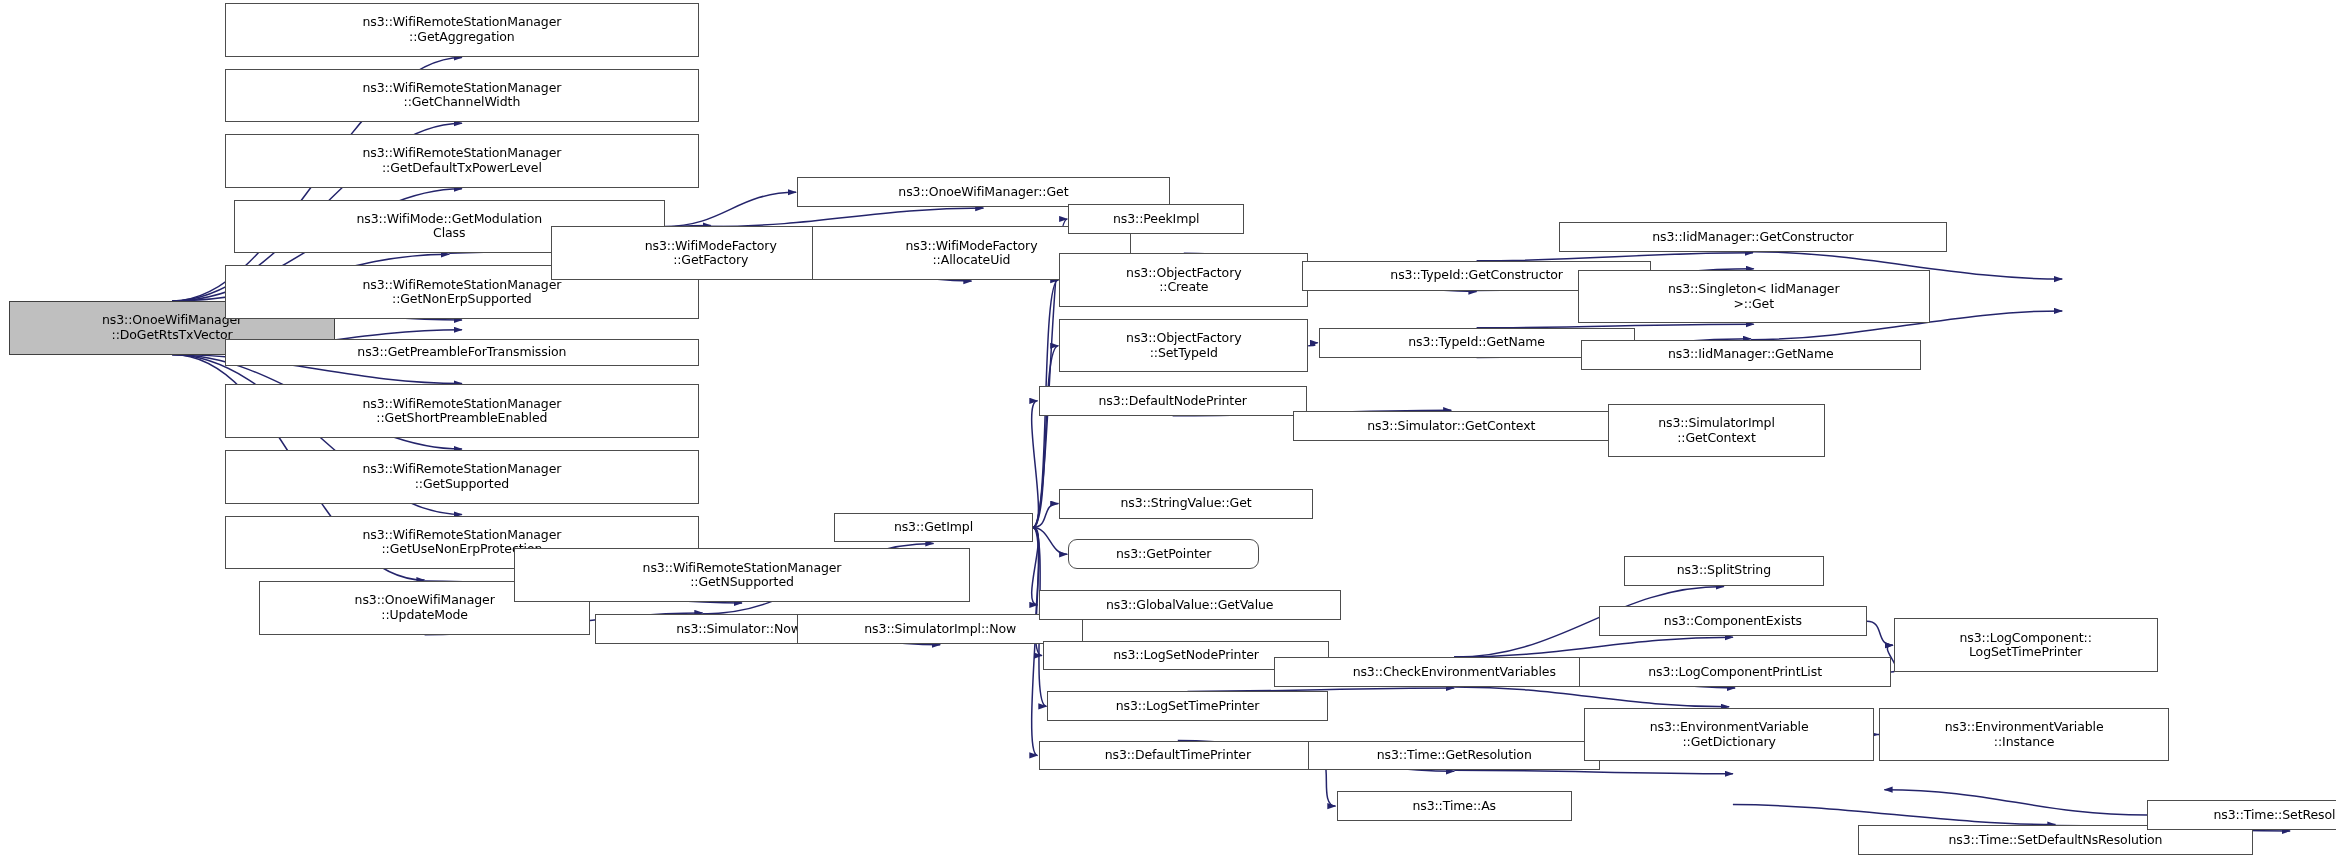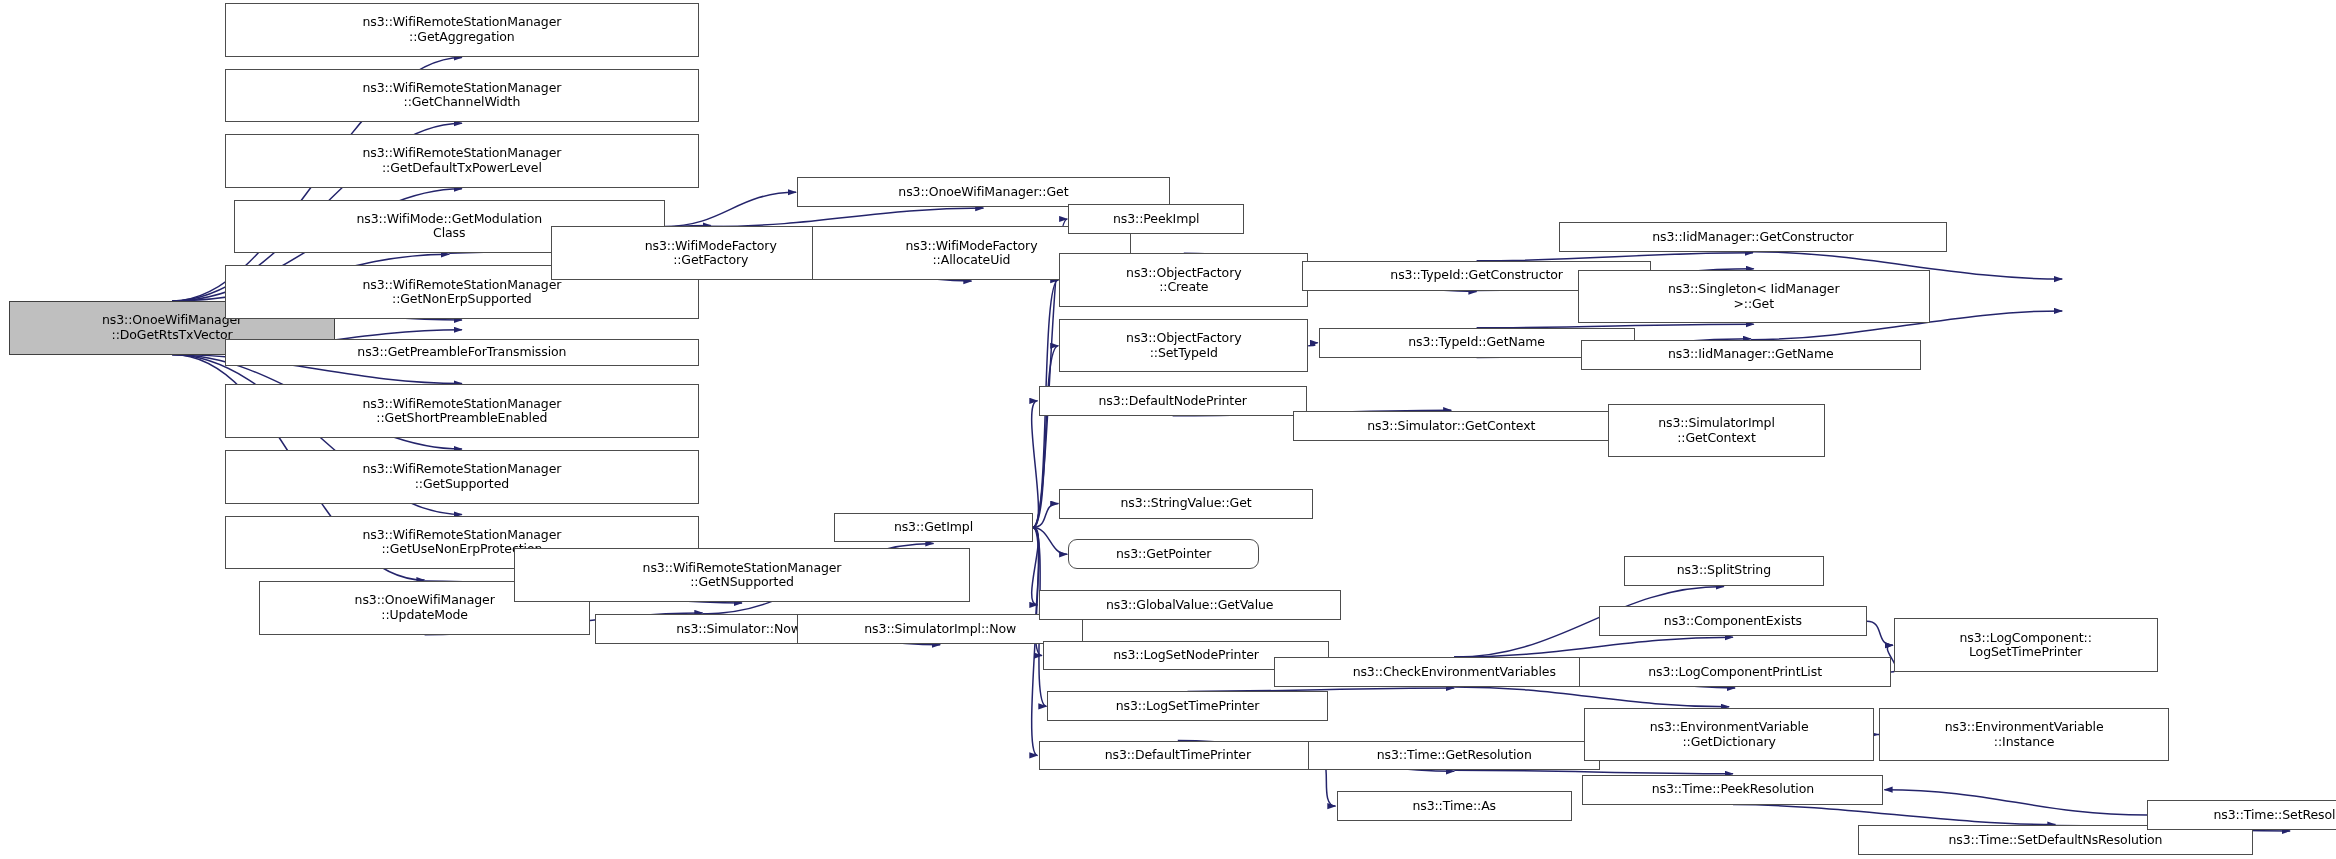--- a/index.html
+++ b/index.html
@@ -154,16 +154,15 @@
 ::GetContext</div>
     <div class="node" style="left: 1624.1px; top: 555.77px; width: 199.66px; height: 29.8px;">ns3::SplitString</div>
     <div class="node" style="left: 1598.77px; top: 606.43px; width: 268.2px; height: 29.8px;">ns3::ComponentExists</div>
     <div class="node" style="left: 1579.4px; top: 657.09px; width: 311.41px; height: 29.8px;">ns3::LogComponentPrintList</div>
     <div class="node" style="left: 1583.87px; top: 707.75px; width: 290.55px; height: 53.64px;">ns3::EnvironmentVariable
 ::GetDictionary</div>
     <div class="node" style="left: 1893.79px; top: 618.35px; width: 263.73px; height: 53.64px;">ns3::LogComponent::
 LogSetTimePrinter</div>
     <div class="node" style="left: 1878.89px; top: 707.75px; width: 290.55px; height: 53.64px;">ns3::EnvironmentVariable
 ::Instance</div>
-    <div class="node" style="left: 1582.38px; top: 774.8px; width: 300.98px; height: 29.8px;">ns3::Time::PeekResolution</div>
     <div class="node" style="left: 1858.03px; top: 825.46px; width: 394.85px; height: 29.8px;">ns3::Time::SetDefaultNsResolution</div>
     <div class="node" style="left: 2147.09px; top: 800.13px; width: 286.08px; height: 29.8px;">ns3::Time::SetResolution</div>
   </div>
 
 </body></html>

